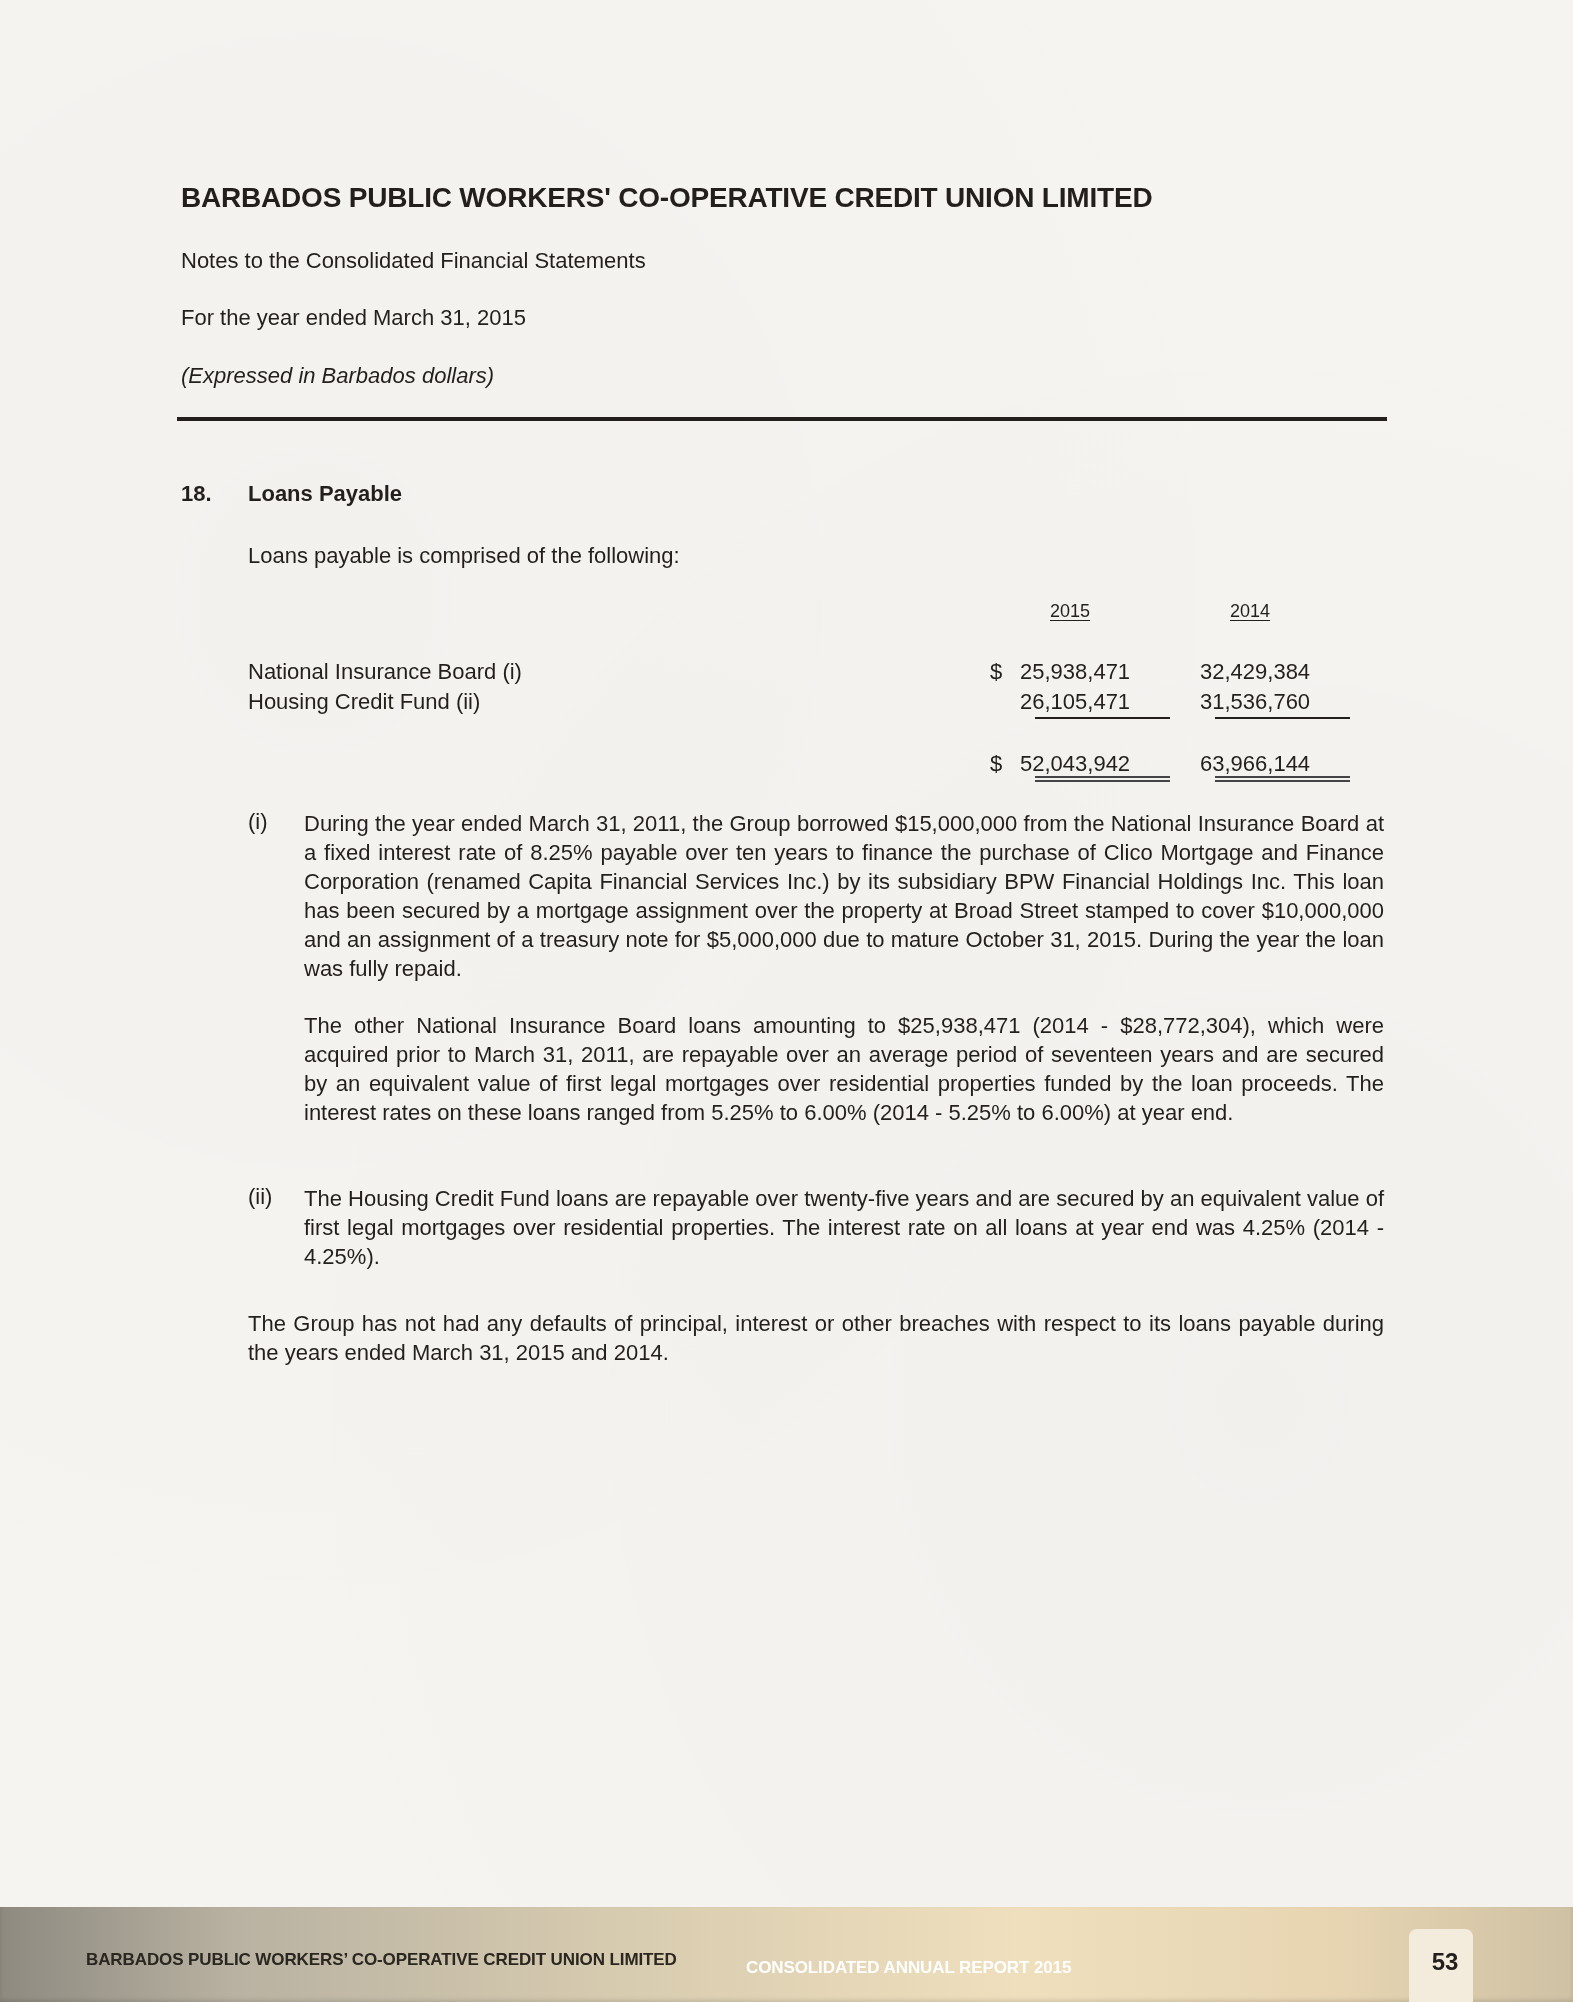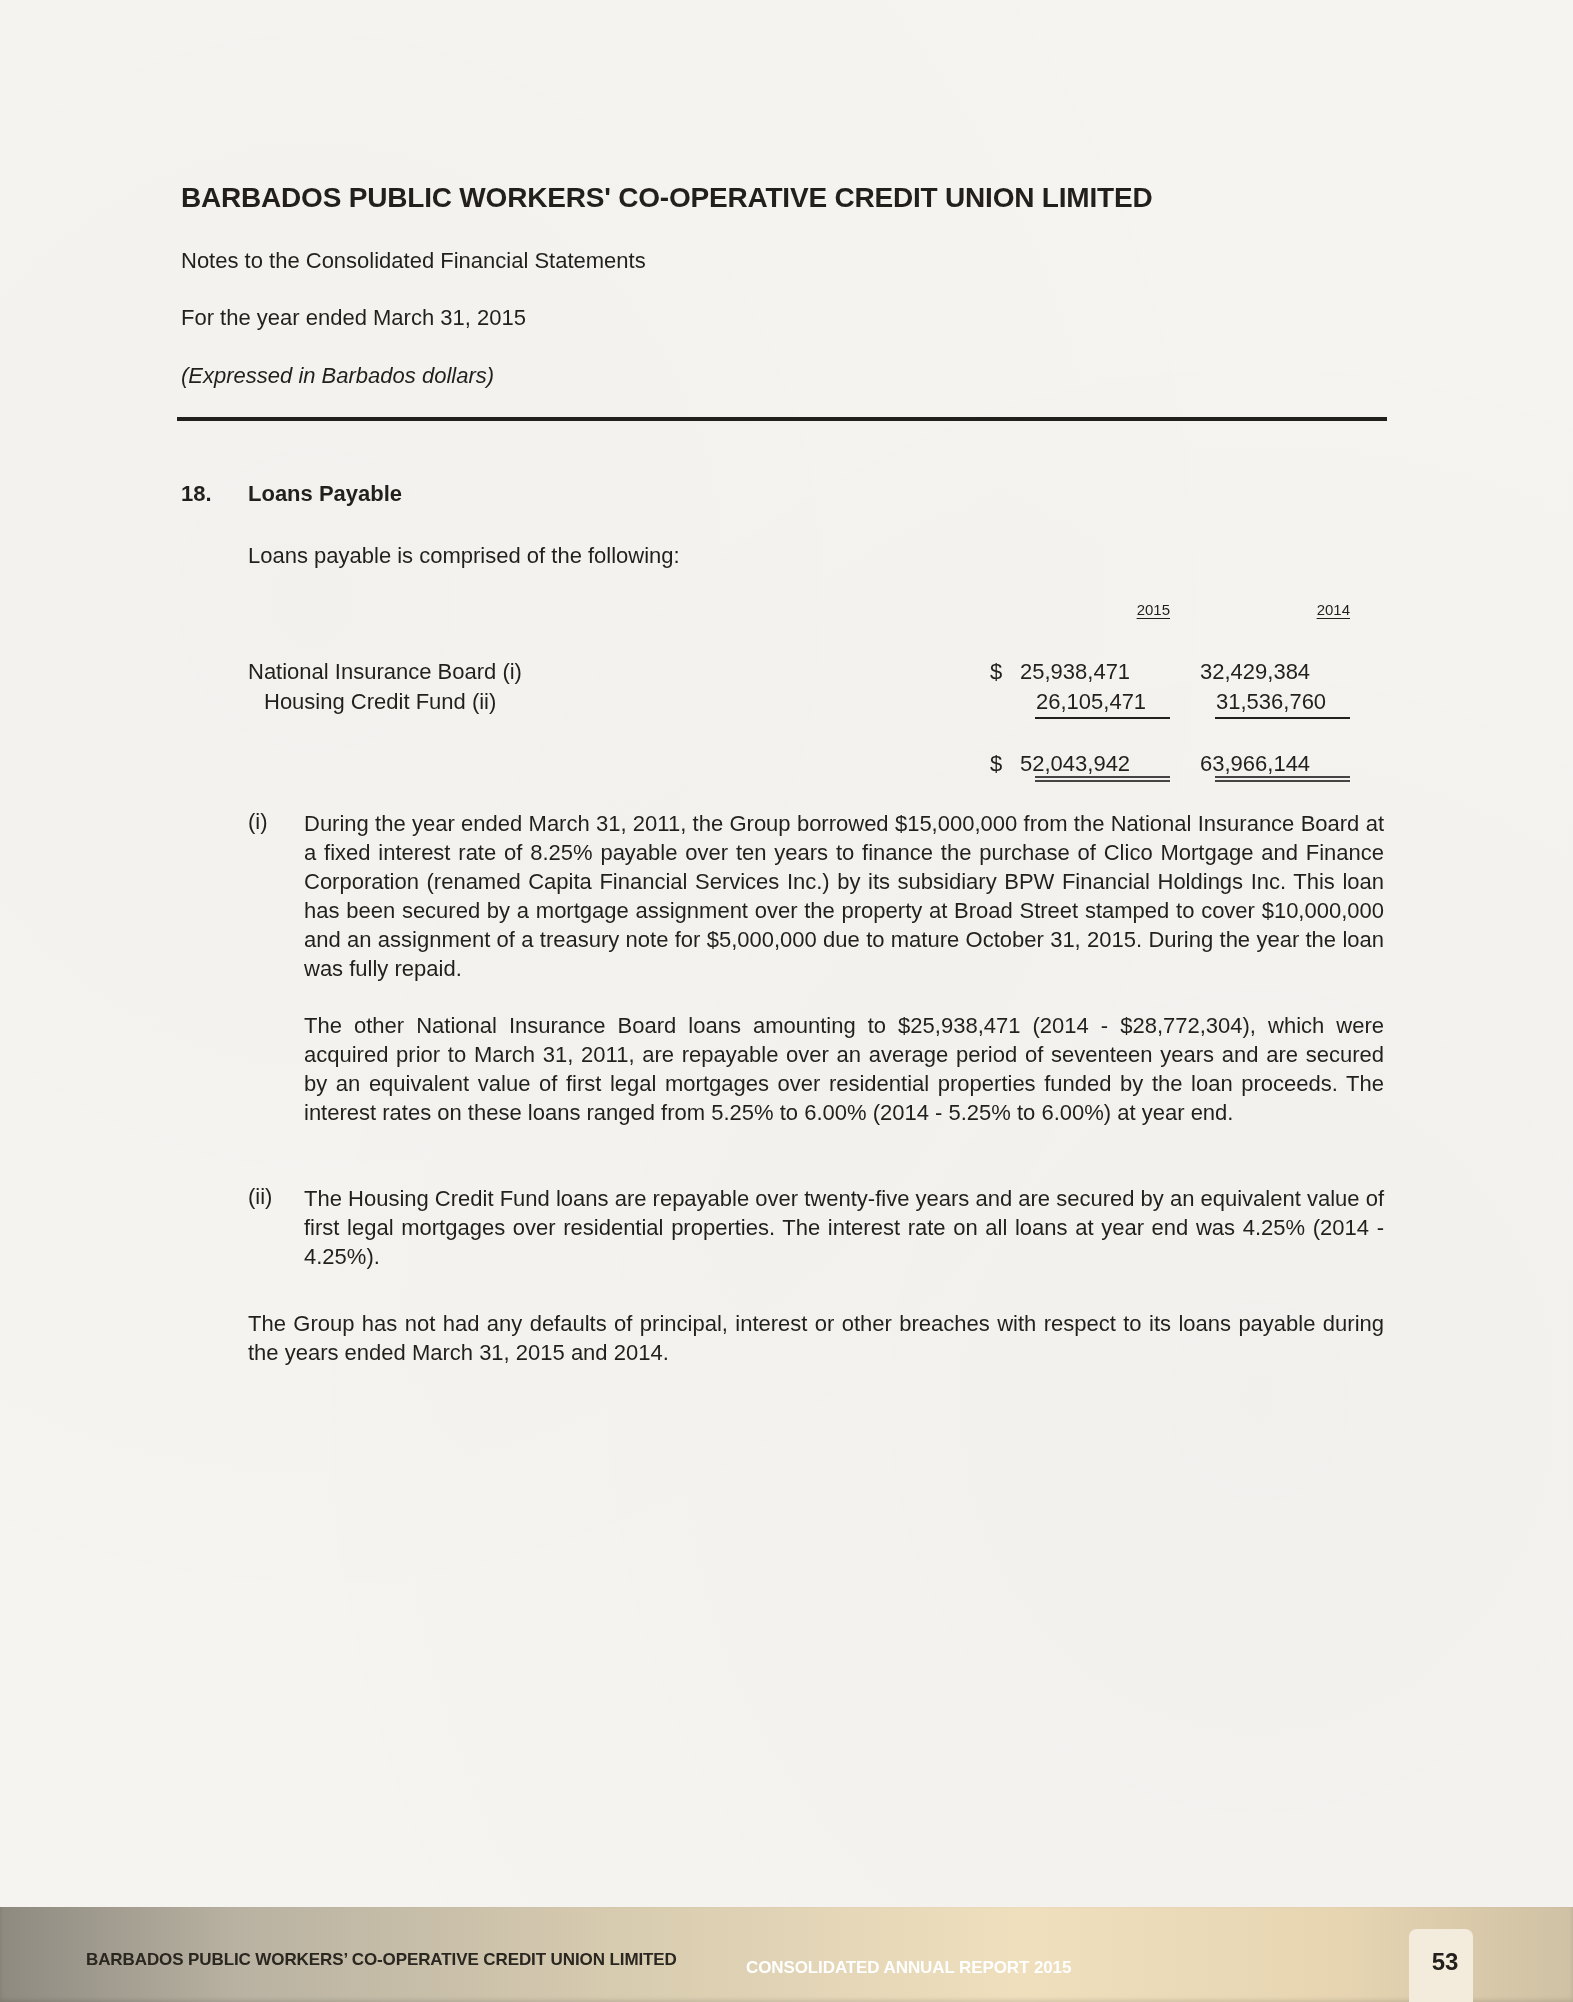--- a/index.html
+++ b/index.html
@@ -32,31 +32,31 @@
   .note-num {
     position:absolute; left:181px; top:481px; font-size:22px; font-weight:bold;
   }
   .note-title {
     position:absolute; left:248px; top:481px; font-size:22px; font-weight:bold;
   }
   .intro {
     position:absolute; left:248px; top:543px; font-size:22px;
   }
   .yr {
-    position:absolute; top:601px; font-size:15px; text-decoration:underline; text-underline-offset:3px; text-align:right;
+    position:absolute; top:601px; font-size:18px; text-decoration:underline; text-underline-offset:3px; 
   }
   .yr1 { left:1050px; width:120px; }
   .yr2 { left:1230px; width:120px; }
   .row-label { position:absolute; left:248px; font-size:22px; }
   .cur { position:absolute; left:990px; font-size:22px; }
   .num { position:absolute; font-size:22px; text-align:left; width:150px; }
   .c1 { left:1020px; }
   .c2 { left:1200px; }
   .r1 { top:659px; }
-  .r2 { top:689px;margin-left:16px; }
+  .r2 { top:689px; }
   .r3 { top:751px; }
   .ul { position:absolute; height:2px; background:#231f1c; }
   .dul { position:absolute; height:1.5px; background:#444; }
   .para {
     position:absolute; font-size:22px; line-height:29px; text-align:justify;
     text-align-last:left;
   }
   .marker { position:absolute; font-size:22px; }
   .footer {
     position:absolute; left:0; top:1907px; width:1573px; height:95px;

